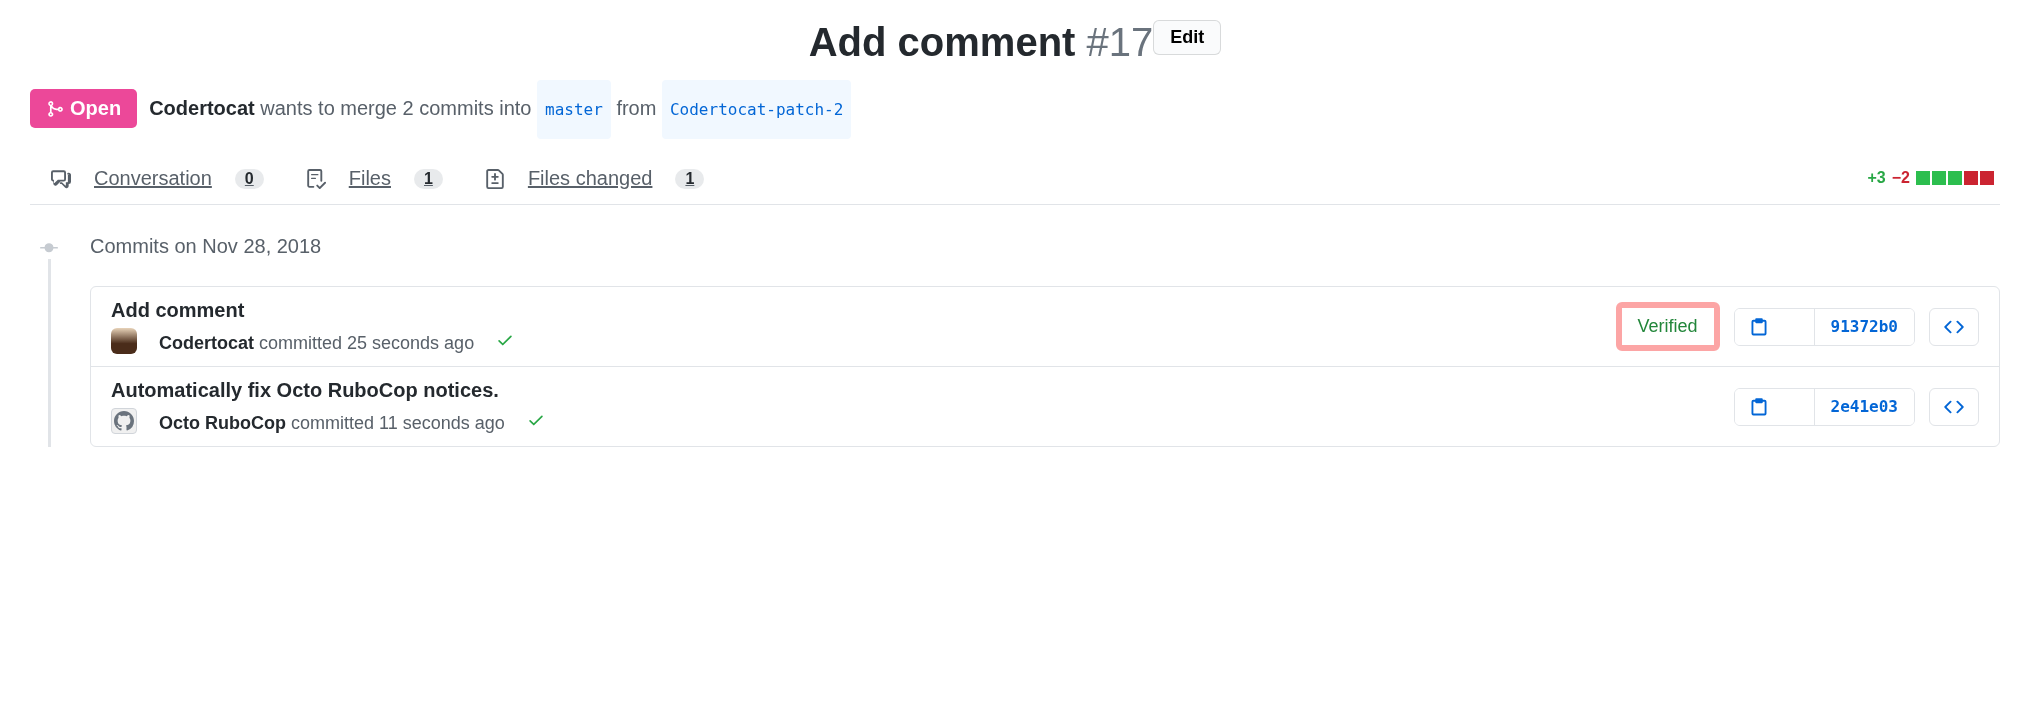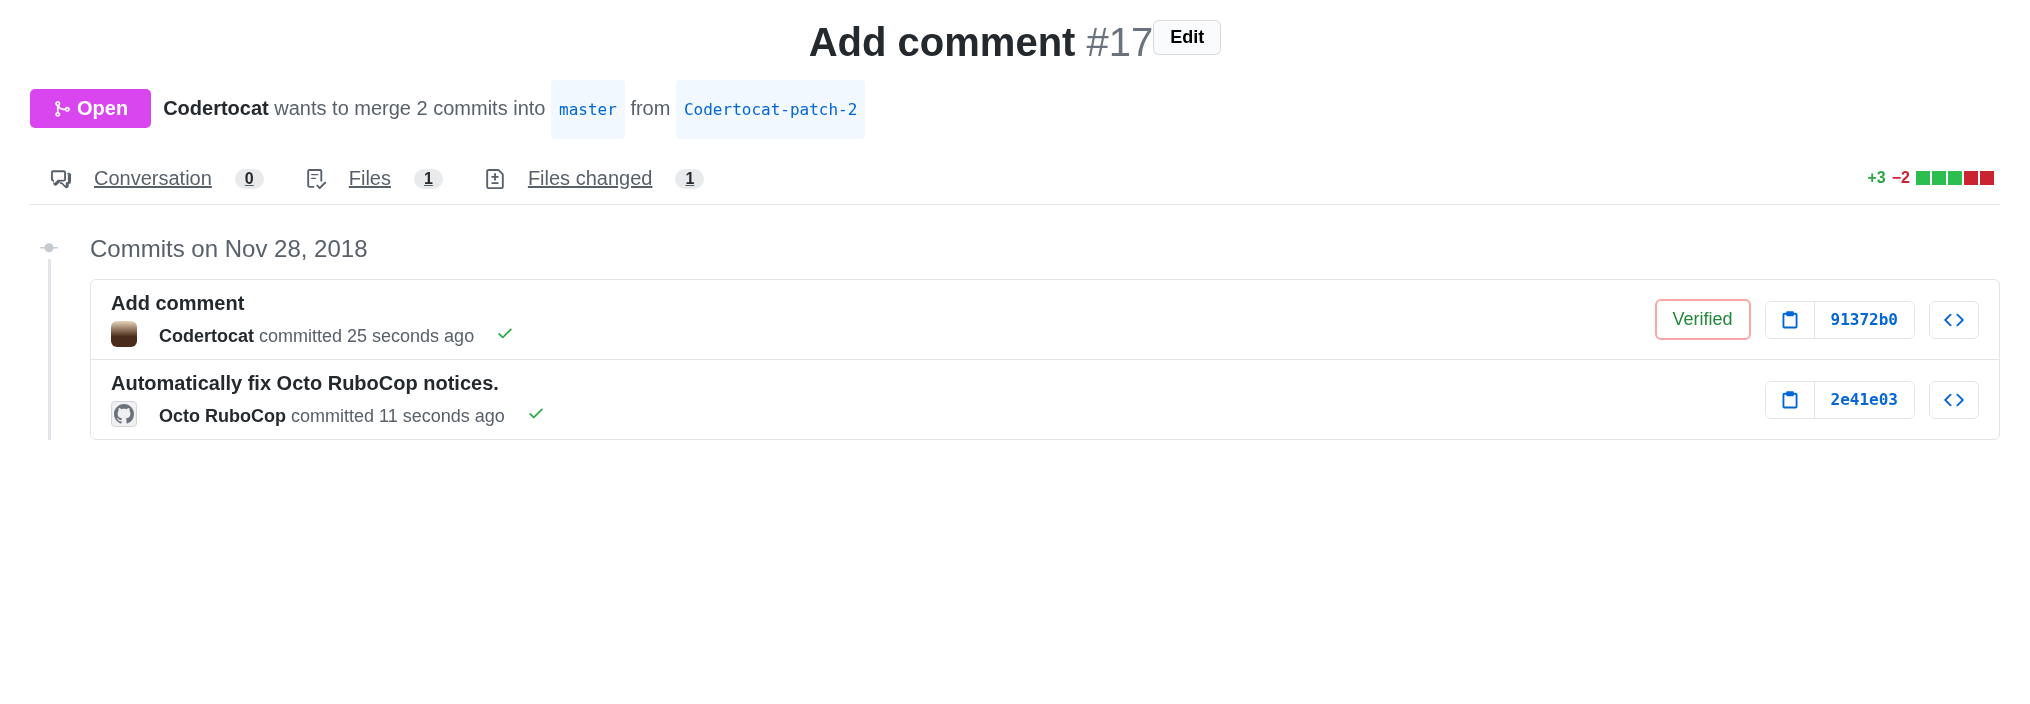--- a/index.html
+++ b/index.html
@@ -3,60 +3,60 @@
 <meta charset="utf-8">
 <style>
 * { box-sizing: border-box; margin: 0; padding: 0; }
 body { font-family: -apple-system, BlinkMacSystemFont, "Segoe UI", Helvetica, Arial, sans-serif; color: #24292e; background: #fff; padding: 20px 30px; }
 .header-row { display: flex; justify-content: center; align-items: flex-start; margin-bottom: 24px; }
 .pr-title { font-size: 40px; font-weight: 400; }
 .pr-title .strong { font-weight: 600; }
 .pr-number { color: #6a737d; font-weight: 300; }
 .edit-btn { background: #fafbfc; border: 1px solid rgba(27,31,35,0.15); border-radius: 6px; padding: 6px 16px; font-size: 18px; font-weight: 600; cursor: pointer; }
 .meta-row { display: flex; align-items: center; gap: 12px; margin-bottom: 24px; font-size: 20px; }
-.state-badge { display: inline-flex; align-items: center; gap: 6px; background: #d946ef; color: #fff; padding: 8px 23px; border-radius: 5px; font-weight: 600; font-size: 20px; }
+.state-badge { display: inline-flex; align-items: center; gap: 6px; background: #ec4899; color: #fff; padding: 8px 16px; border-radius: 5px; font-weight: 600; font-size: 20px; }
 .state-badge svg { fill: #fff; }
 .meta-text { color: #586069; }
 .meta-text .author { font-weight: 600; color: #24292e; }
 .branch-label { background: #f1f8ff; color: #0366d6; font-family: SFMono-Regular, Consolas, Menlo, monospace; font-size: 16px; padding: 20px 8px; border-radius: 4px; }
 .tabs-row { display: flex; align-items: center; border-bottom: 1px solid #e1e4e8; position: relative; }
 .tab { display: inline-flex; align-items: center; gap: 23px; padding: 14px 20px; color: #586069; font-size: 20px; cursor: pointer; border: 1px solid transparent; border-bottom: none; border-top-left-radius: 6px; border-top-right-radius: 6px; text-decoration: underline; }
 .tab.selected { background: #fff; border-color: #e1e4e8; color: #24292e; font-weight: 400; margin-bottom: -1px; }
 .tab svg { fill: #586069; }
 .tab.selected svg { fill: #24292e; }
 .counter { background: rgba(209,213,218,0.5); color: #24292e; border-radius: 12px; padding: 1px 10px; font-size: 16px; font-weight: 600; }
 .diffstat-area { margin-left: auto; display: flex; align-items: center; gap: 6px; font-size: 16px; font-weight: 600; padding-right: 6px; }
 .additions-text { color: #28a745; }
 .deletions-text { color: #cb2431; }
 .diff-blocks { display: flex; gap: 2px; }
 .diff-block { width: 14px; height: 14px; }
 .diff-block.add { background: #2cbe4e; }
 .diff-block.del { background: #cb2431; }
 .timeline { margin-top: 30px; position: relative; padding-left: 60px; }
 .timeline-marker { position: absolute; left: 10px; top: 4px; width: 18px; height: 18px; }
 .timeline-line { position: absolute; left: 18px; top: 24px; bottom: 0; width: 3px; background: #e1e4e8; }
-.commit-group-title { color: #586069; font-size: 24px; margin-bottom: 16px; }
+.commit-group-title { color: #586069; font-size: 20px; margin-bottom: 28px; }
 .commit-list { border: 1px solid #e1e4e8; border-radius: 6px; overflow: hidden; }
 .commit-item { display: flex; align-items: center; justify-content: space-between; padding: 12px 20px; border-bottom: 1px solid #e1e4e8; }
 .commit-item:last-child { border-bottom: none; }
 .commit-left { flex: 1; }
 .commit-message { font-size: 20px; font-weight: 600; margin-bottom: 6px; color: #24292e; }
 .commit-byline { display: flex; align-items: flex-end; gap: 22px; font-size: 18px; color: #586069; }
 .avatar { width: 26px; height: 26px; border-radius: 4px; display: inline-flex; align-items: center; justify-content: center; background: #f6f8fa; }
 .avatar.octocat { background: linear-gradient(180deg, #e8d3b9 0%, #4a2c1a 60%); border-radius: 6px; }
 .avatar.bot { background: #f0f0f0; border: 1px solid #d1d5da; border-radius: 4px; }
 .byline-author { font-weight: 600; color: #24292e; }
 .check-icon { color: #28a745; }
 .commit-right { display: flex; align-items: center; gap: 14px; }
-.verified-badge { border: 2px solid #fca5a5; color: #22863a; padding: 8px 16px; border-radius: 6px; font-size: 18px; cursor: pointer; }
+.verified-badge { border: 6px solid #fca5a5; color: #22863a; padding: 8px 16px; border-radius: 6px; font-size: 18px; cursor: pointer; }
 .btn-group { display: flex; border: 1px solid #e1e4e8; border-radius: 6px; overflow: hidden; }
 .btn-seg { padding: 8px 14px; display: flex; align-items: center; justify-content: center; background: #fff; cursor: pointer; }
 .btn-seg + .btn-seg { border-left: 1px solid #e1e4e8; }
 .btn-seg svg { fill: #0366d6; }
-.sha-link { color: #0366d6; font-family: SFMono-Regular, Consolas, Menlo, monospace; font-size: 16px; font-weight: 600; padding: 8px 16px; }
+.sha-link { color: #0366d6; font-family: SFMono-Regular, Consolas, Menlo, monospace; font-size: 16px; font-weight: 600; padding: 8px 16px; margin-left: 31px; }
 .browse-btn { border: 1px solid #e1e4e8; border-radius: 6px; padding: 8px 14px; display: inline-flex; align-items: center; justify-content: center; cursor: pointer; }
 .browse-btn svg { fill: #0366d6; }
 </style>
 </head>
 <body>
 
 <div class="header-row">
   <h1 class="pr-title">
     <span class="strong">Add comment</span>
     <span class="pr-number">#17</span>

